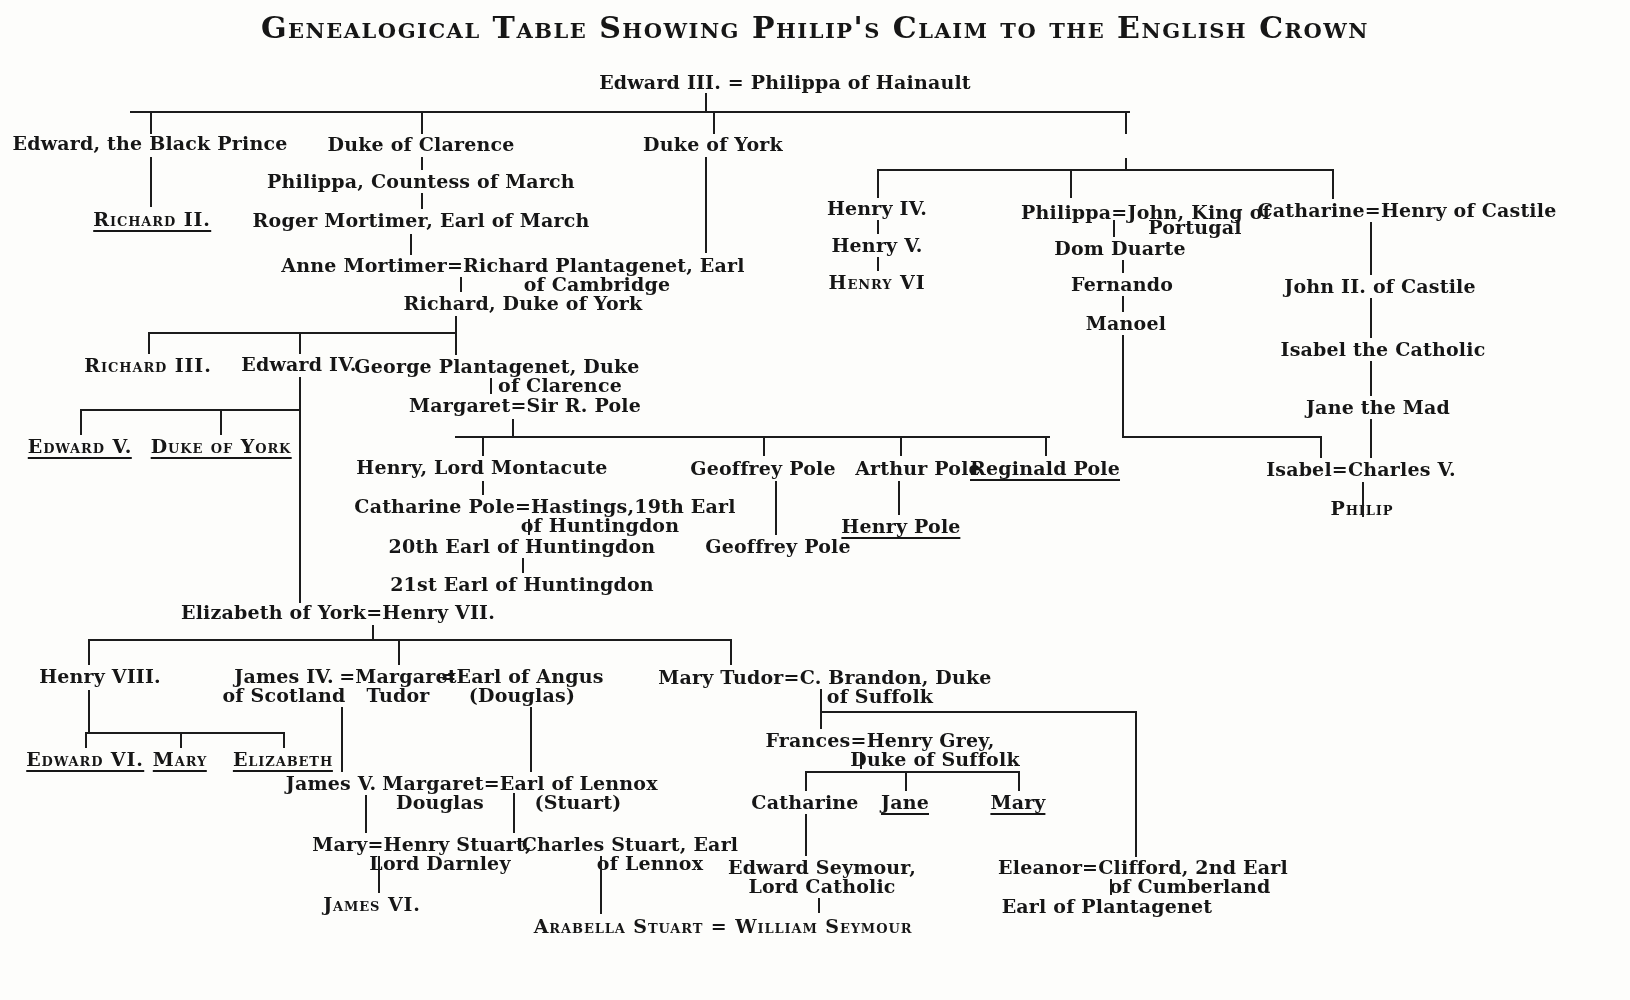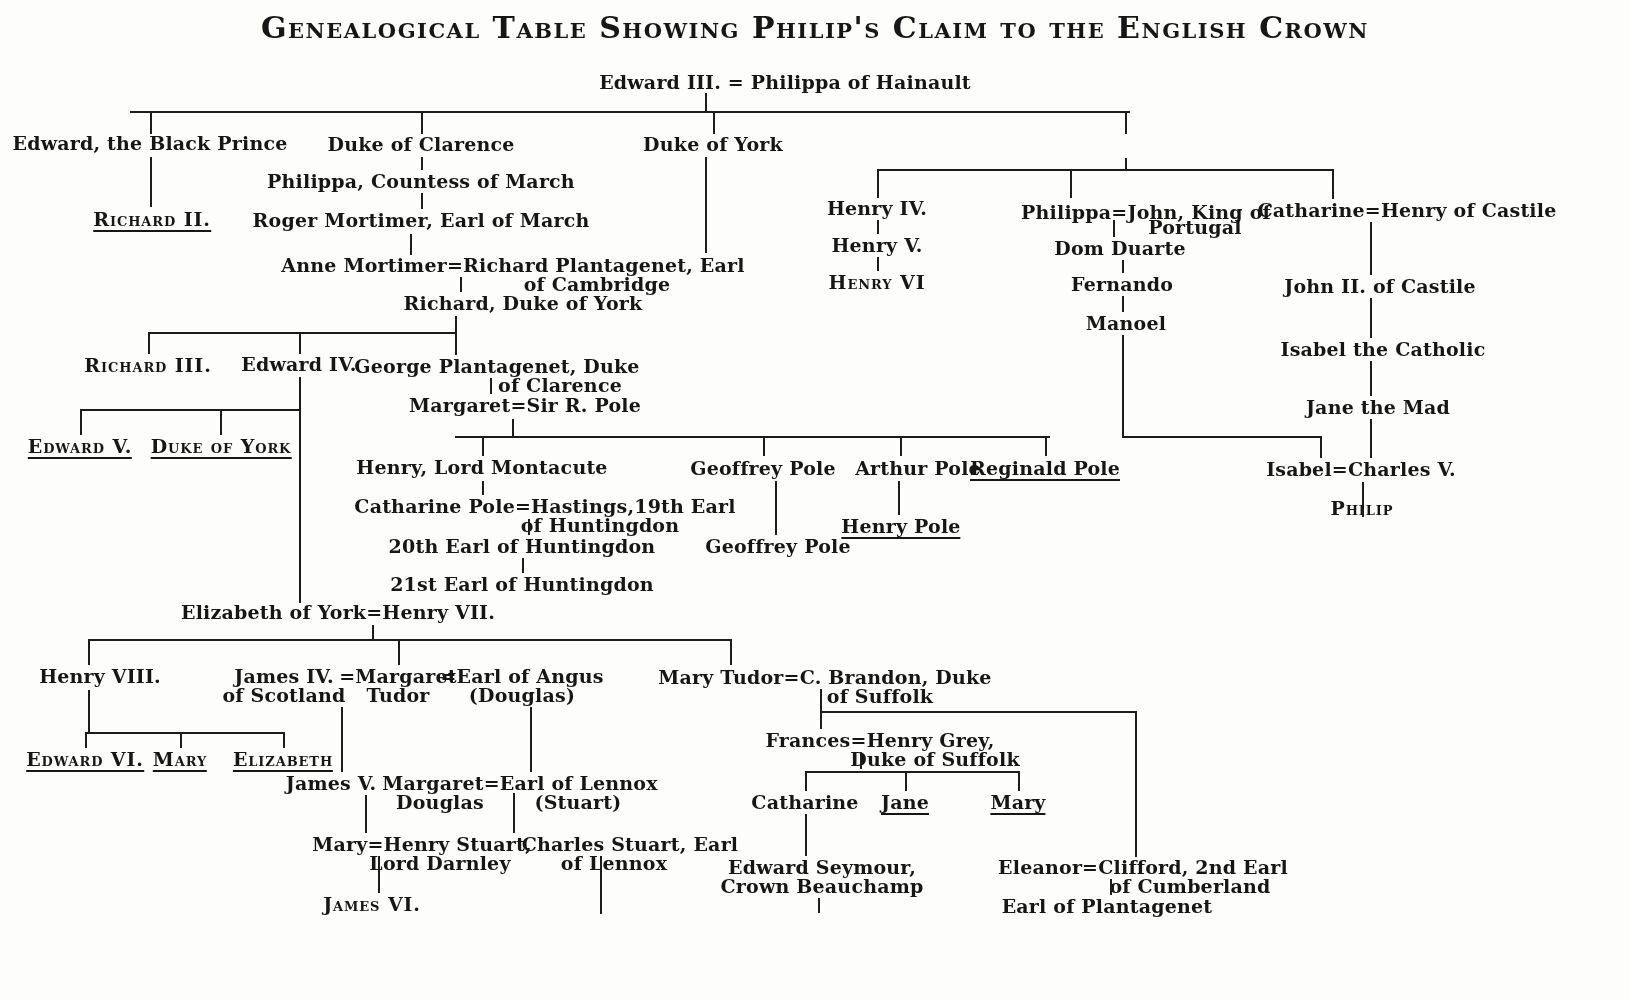--- a/index.html
+++ b/index.html
@@ -95,30 +95,31 @@
   <div class="node sc ul" style="left:180px;top:750px">Mary</div>
   <div class="node sc ul" style="left:283px;top:750px">Elizabeth</div>
 
   <div class="node" style="left:331px;top:774px">James V.</div>
   <div class="node" style="left:520px;top:774px">Margaret=Earl of Lennox</div>
   <div class="node" style="left:440px;top:793px">Douglas</div>
   <div class="node" style="left:578px;top:793px">(Stuart)</div>
   <div class="node" style="left:422px;top:835px">Mary=Henry Stuart,</div>
   <div class="node" style="left:440px;top:854px">Lord Darnley</div>
   <div class="node" style="left:630px;top:835px">Charles Stuart, Earl</div>
-  <div class="node" style="left:614px;top:854px">of Lennox</div>
+  <div class="node" style="left:650px;top:854px">of Lennox</div>
   <div class="node sc" style="left:372px;top:895px">James VI.</div>
+  <div class="node sc" style="left:723px;top:917px">Arabella Stuart = William Seymour</div>
 
   <div class="node" style="left:880px;top:731px">Frances=Henry Grey,</div>
   <div class="node" style="left:935px;top:750px">Duke of Suffolk</div>
   <div class="node" style="left:805px;top:793px">Catharine</div>
   <div class="node ul" style="left:905px;top:793px">Jane</div>
   <div class="node ul" style="left:1018px;top:793px">Mary</div>
   <div class="node" style="left:822px;top:858px">Edward Seymour,
-Crown Beauchamp</div>
+Lord Catholic</div>
   <div class="node" style="left:1143px;top:858px">Eleanor=Clifford, 2nd Earl</div>
   <div class="node" style="left:1190px;top:877px">of Cumberland</div>
   <div class="node" style="left:1107px;top:897px">Earl of Plantagenet</div>
 
   <div class="lv" style="left:705px;top:93px;height:18px"></div>
   <div class="lh" style="left:130px;top:111px;width:1000px"></div>
   <div class="lv" style="left:150px;top:111px;height:23px"></div>
   <div class="lv" style="left:421px;top:111px;height:23px"></div>
   <div class="lv" style="left:713px;top:111px;height:23px"></div>
   <div class="lv" style="left:1125px;top:111px;height:23px"></div>

